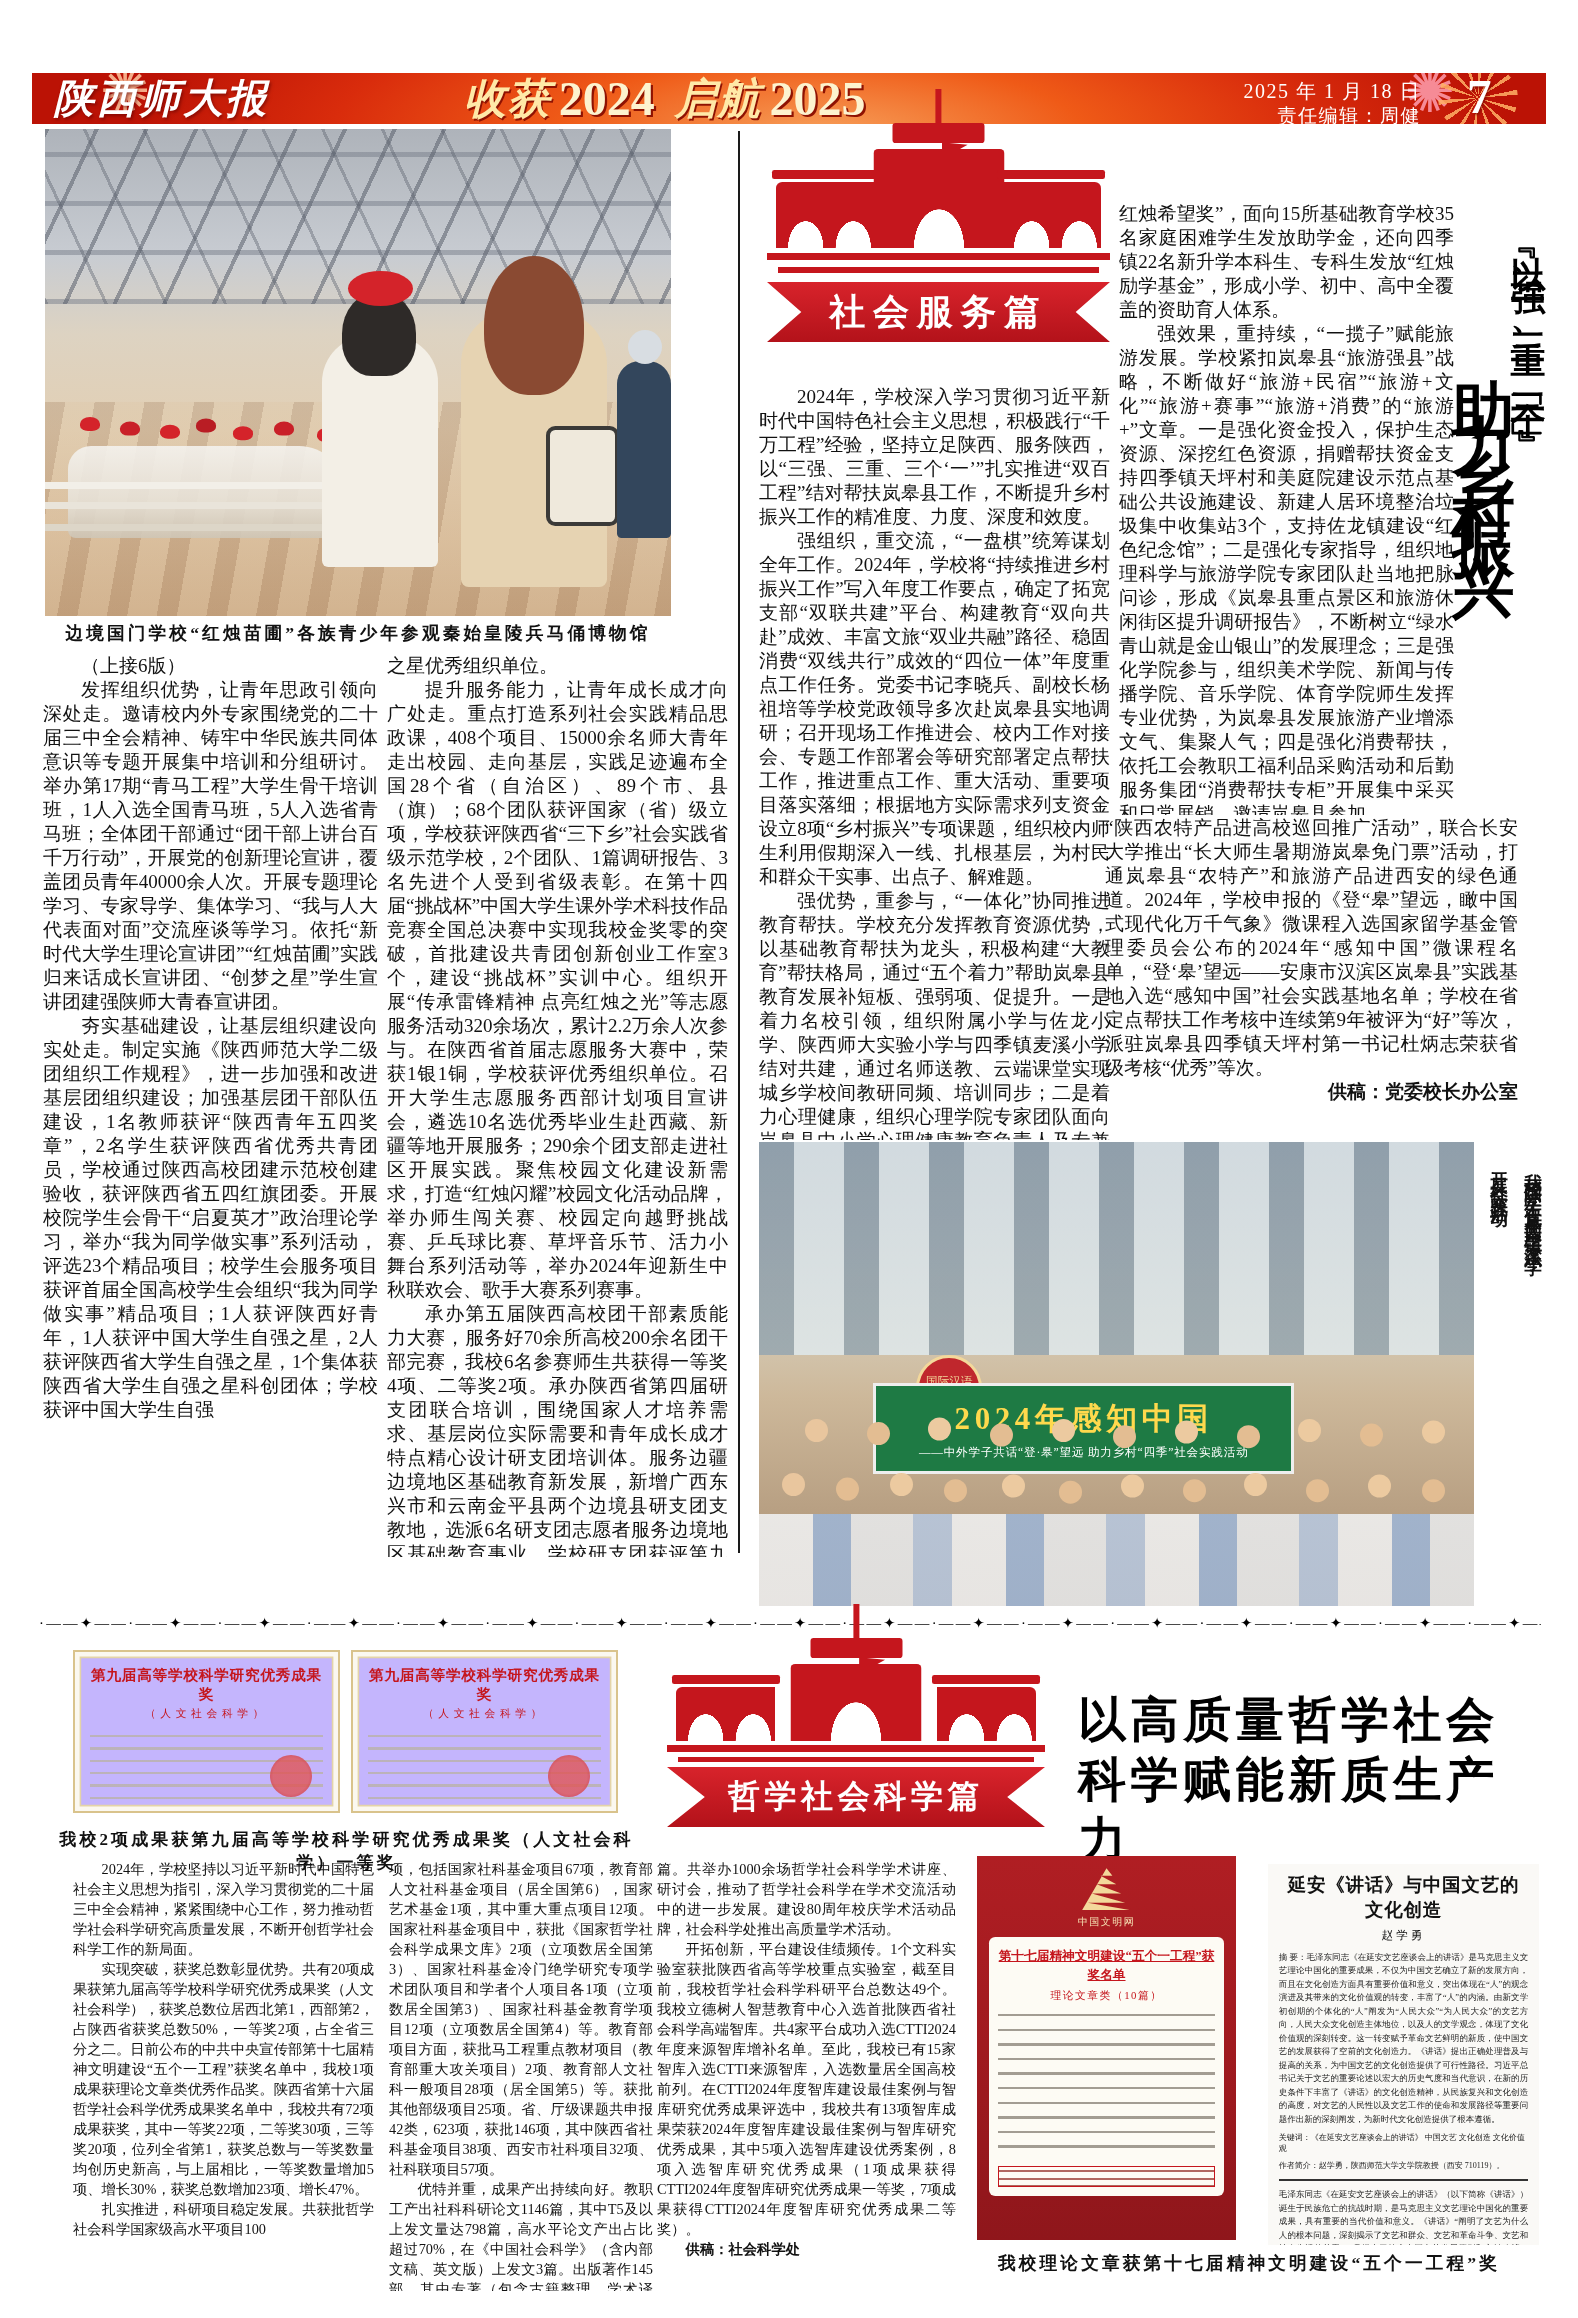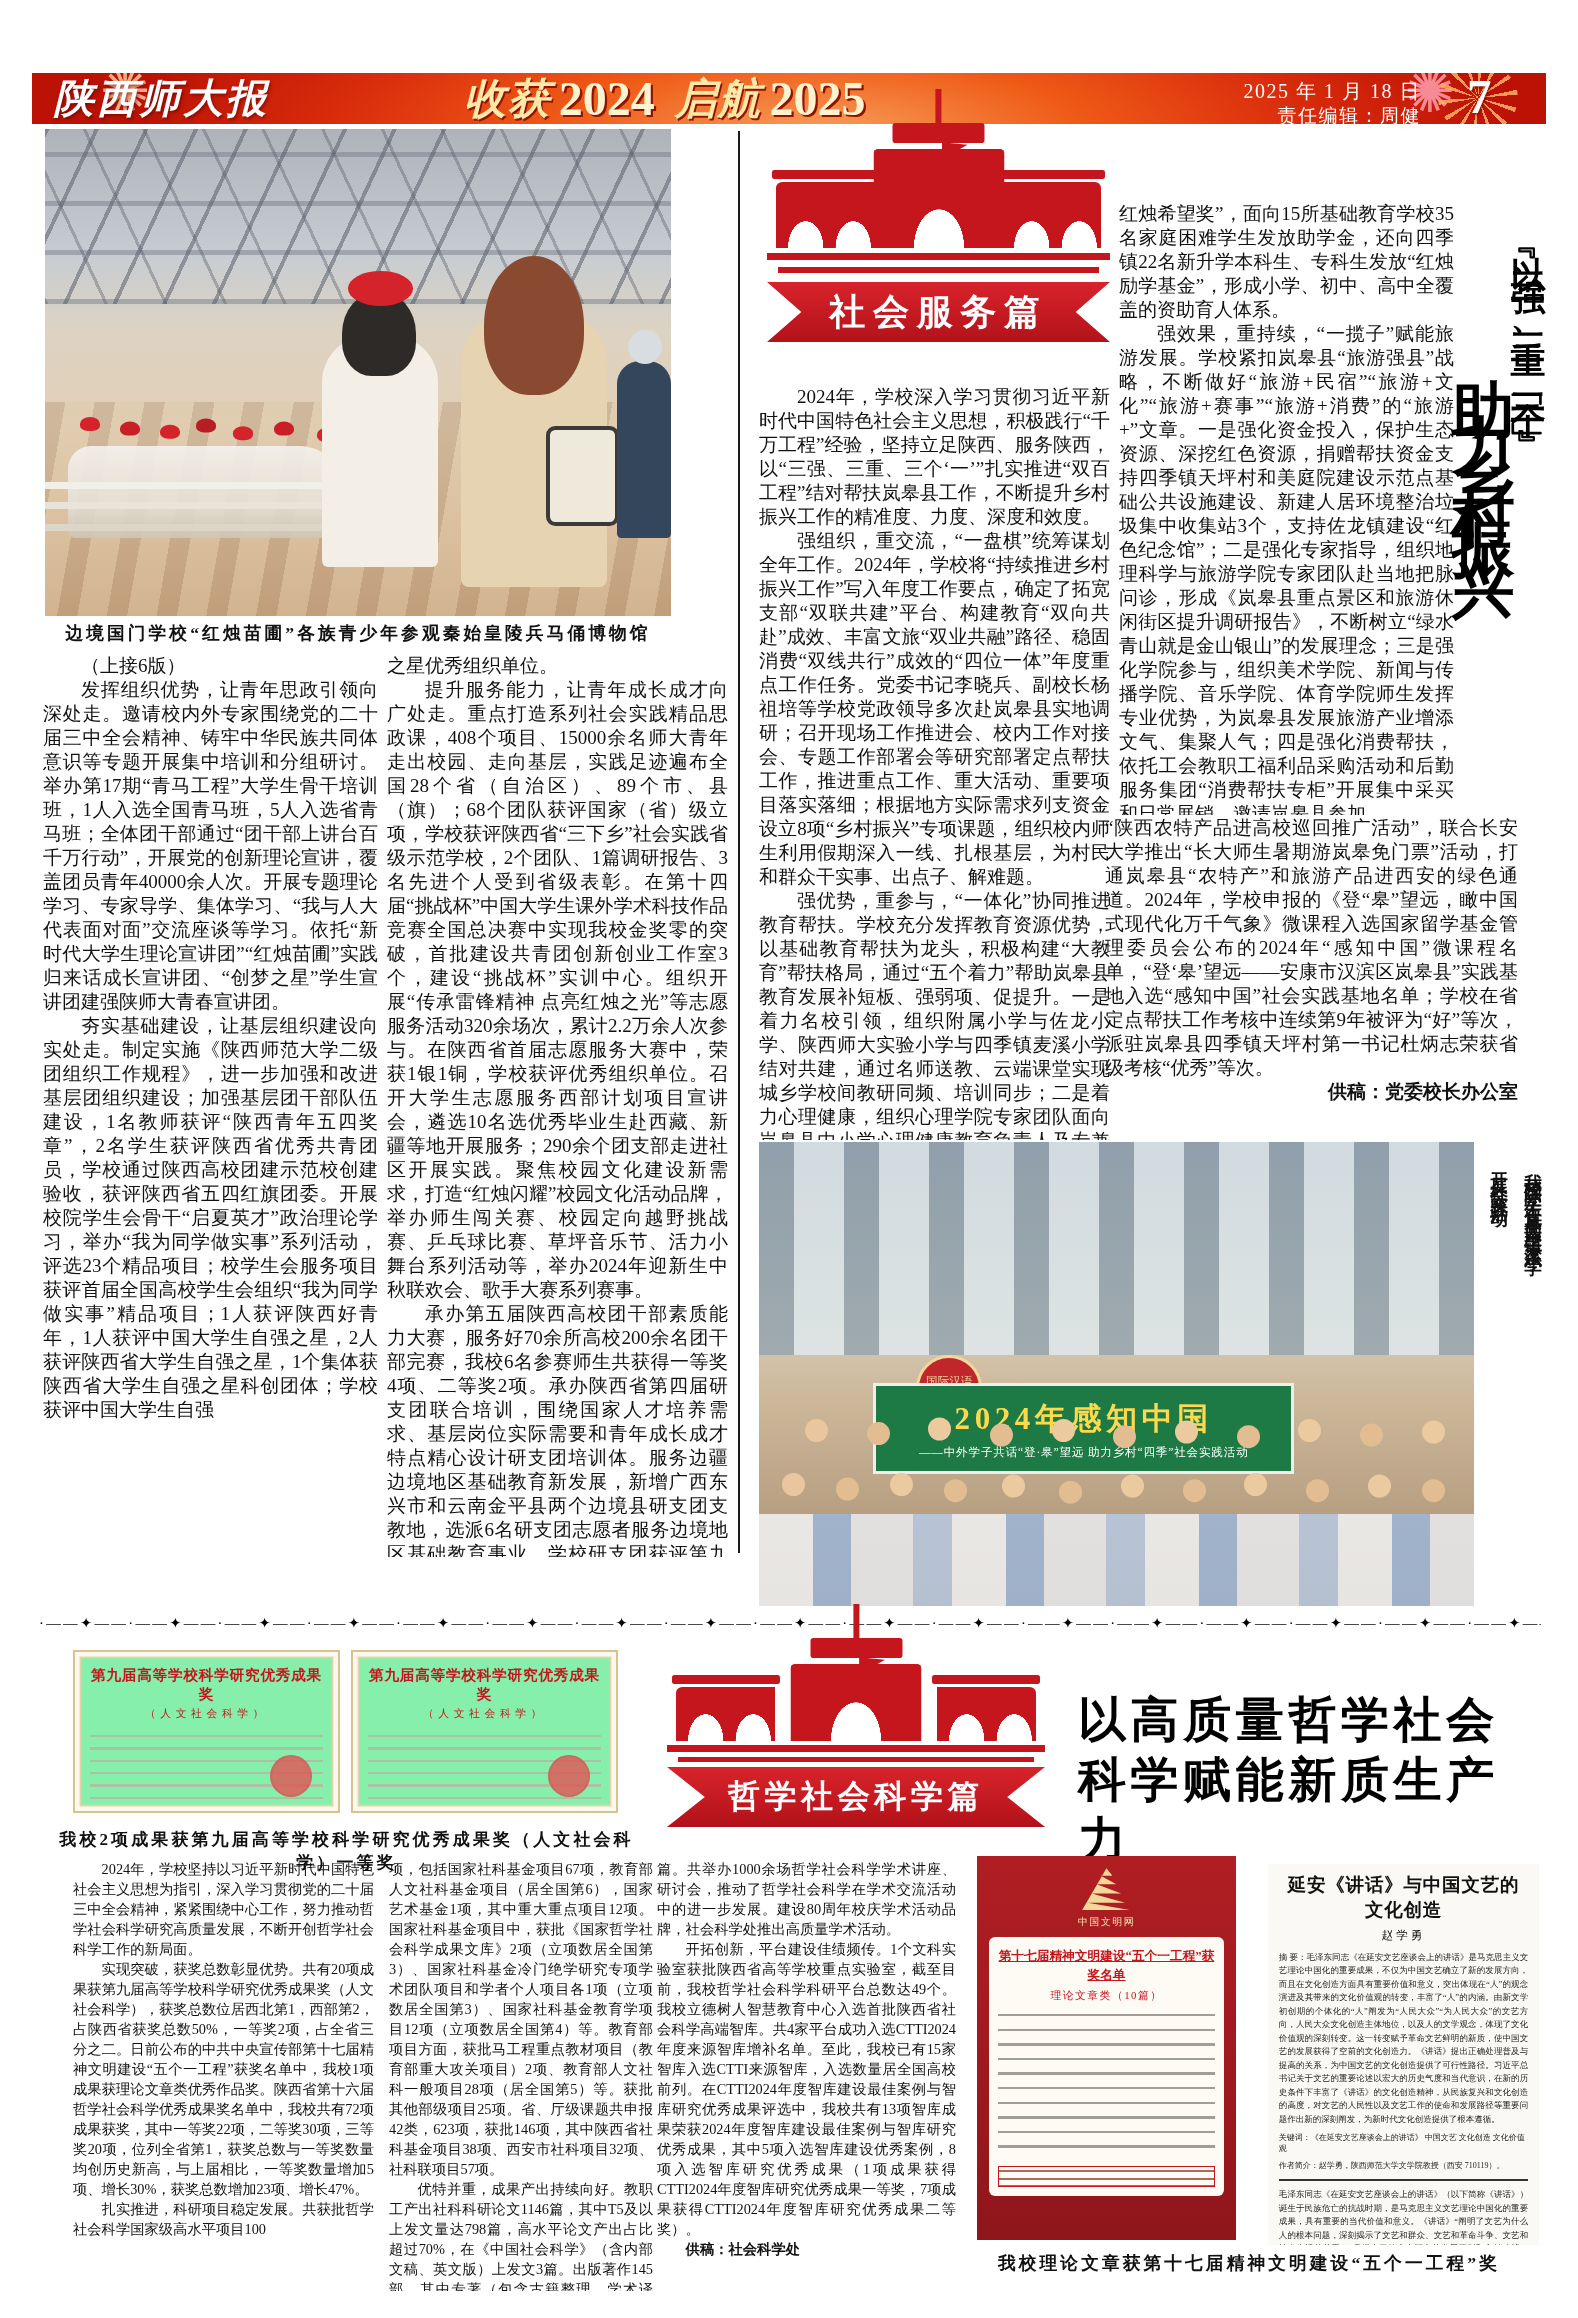--- a/index.html
+++ b/index.html
@@ -100,21 +100,21 @@
     color:#f3d89b;font-size:11.6px;display:flex;align-items:center;justify-content:center;text-align:center;line-height:1.2;padding:4.6px;box-sizing:border-box;}
   .heads{position:absolute;width:23px;height:23px;border-radius:50%;background:#e9c69e;}
   .h1{left:46px;top:277px;box-shadow:62px 3.1px 0 #e3bd92,123px -1.5px 0 #eccaa0,185px 4.6px 0 #e3bd92,247px 0 0 #eccaa0,308px 6.2px 0 #e3bd92,370px 1.5px 0 #eccaa0,432px 6.2px 0 #e3bd92,493px 0 0 #eccaa0,555px 4.6px 0 #e3bd92,617px 1.5px 0 #eccaa0;}
   .h2{left:23px;top:331px;box-shadow:54px 4.6px 0 #e3bd92,108px 0 0 #eccaa0,162px 6.2px 0 #e3bd92,220px 1.5px 0 #eccaa0,277px 7.7px 0 #e3bd92,339px 1.5px 0 #eccaa0,401px 6.2px 0 #e3bd92,462px 0 0 #eccaa0,524px 6.2px 0 #e3bd92,586px 1.5px 0 #eccaa0,640px 6.2px 0 #e3bd92;}
   .shirts{position:absolute;left:0;bottom:0;width:100%;height:92px;
     background:repeating-linear-gradient(90deg,#f2f4f6 0 54px,#9db6d8 54px 92px,#e9ecef 92px 154px,#b7c9e2 154px 193px);opacity:.85;}
   
   .divider{position:absolute;left:39px;top:1614px;width:1502px;height:17px;overflow:hidden;white-space:nowrap;
     font-size:14.6px;letter-spacing:2.3px;color:#000;text-align:center;}
   
-  .cert{position:absolute;top:1650px;width:267px;height:163px;background:#86efac;
+  .cert{position:absolute;top:1650px;width:267px;height:163px;background:#c4b5fd;
     border:2.3px solid #d9c38c;box-shadow:inset 0 0 0 4.6px #fbf8f0,inset 0 0 0 6.2px #e4d4a8;padding:14px 15.4px;box-sizing:border-box;}
   .cert .ct{color:#c5161d;font-weight:bold;font-size:14.6px;text-align:center;letter-spacing:0.8px;}
   .cert .cs{color:#c5161d;font-size:10.8px;text-align:center;margin-top:3.1px;letter-spacing:4.6px;}
   .cert .lines{margin-top:14px;height:66px;
     background:repeating-linear-gradient(180deg,#b9b2a2 0 2.3px,transparent 2.3px 12.3px);opacity:.75;}
   .cert .sealr{position:absolute;right:26px;bottom:14px;width:42px;height:42px;border-radius:50%;
     background:radial-gradient(circle,#e05555 0 60%,#c5161d 100%);opacity:.8;}
   
   .headline2{position:absolute;left:1078px;top:1690px;width:462px;text-align:left;
     font-family:"Liberation Sans",sans-serif;font-weight:900;font-size:48px;line-height:60px;letter-spacing:4.6px;color:#000;}

